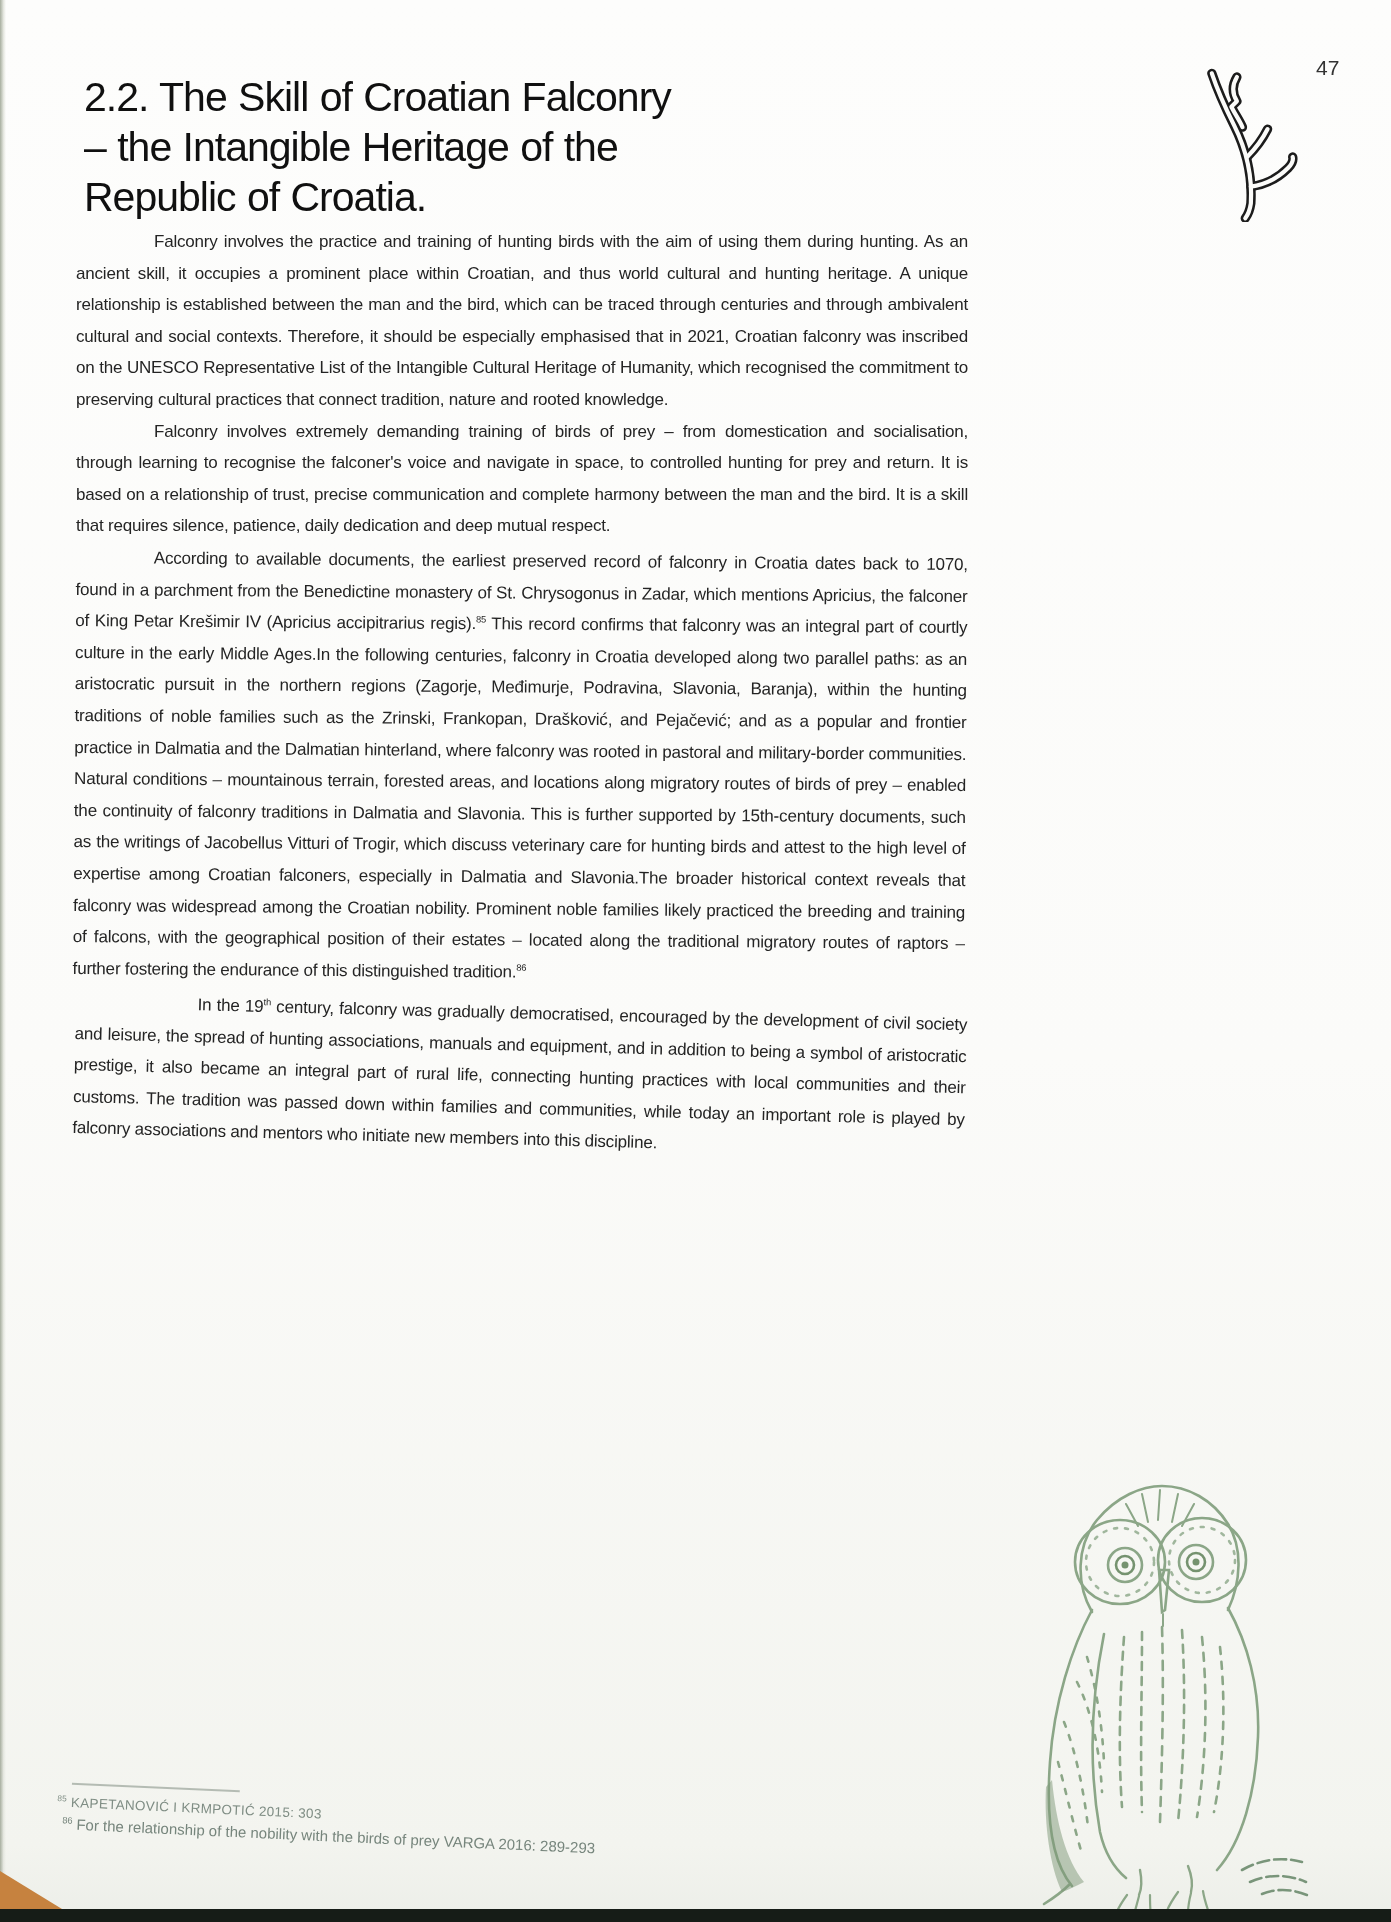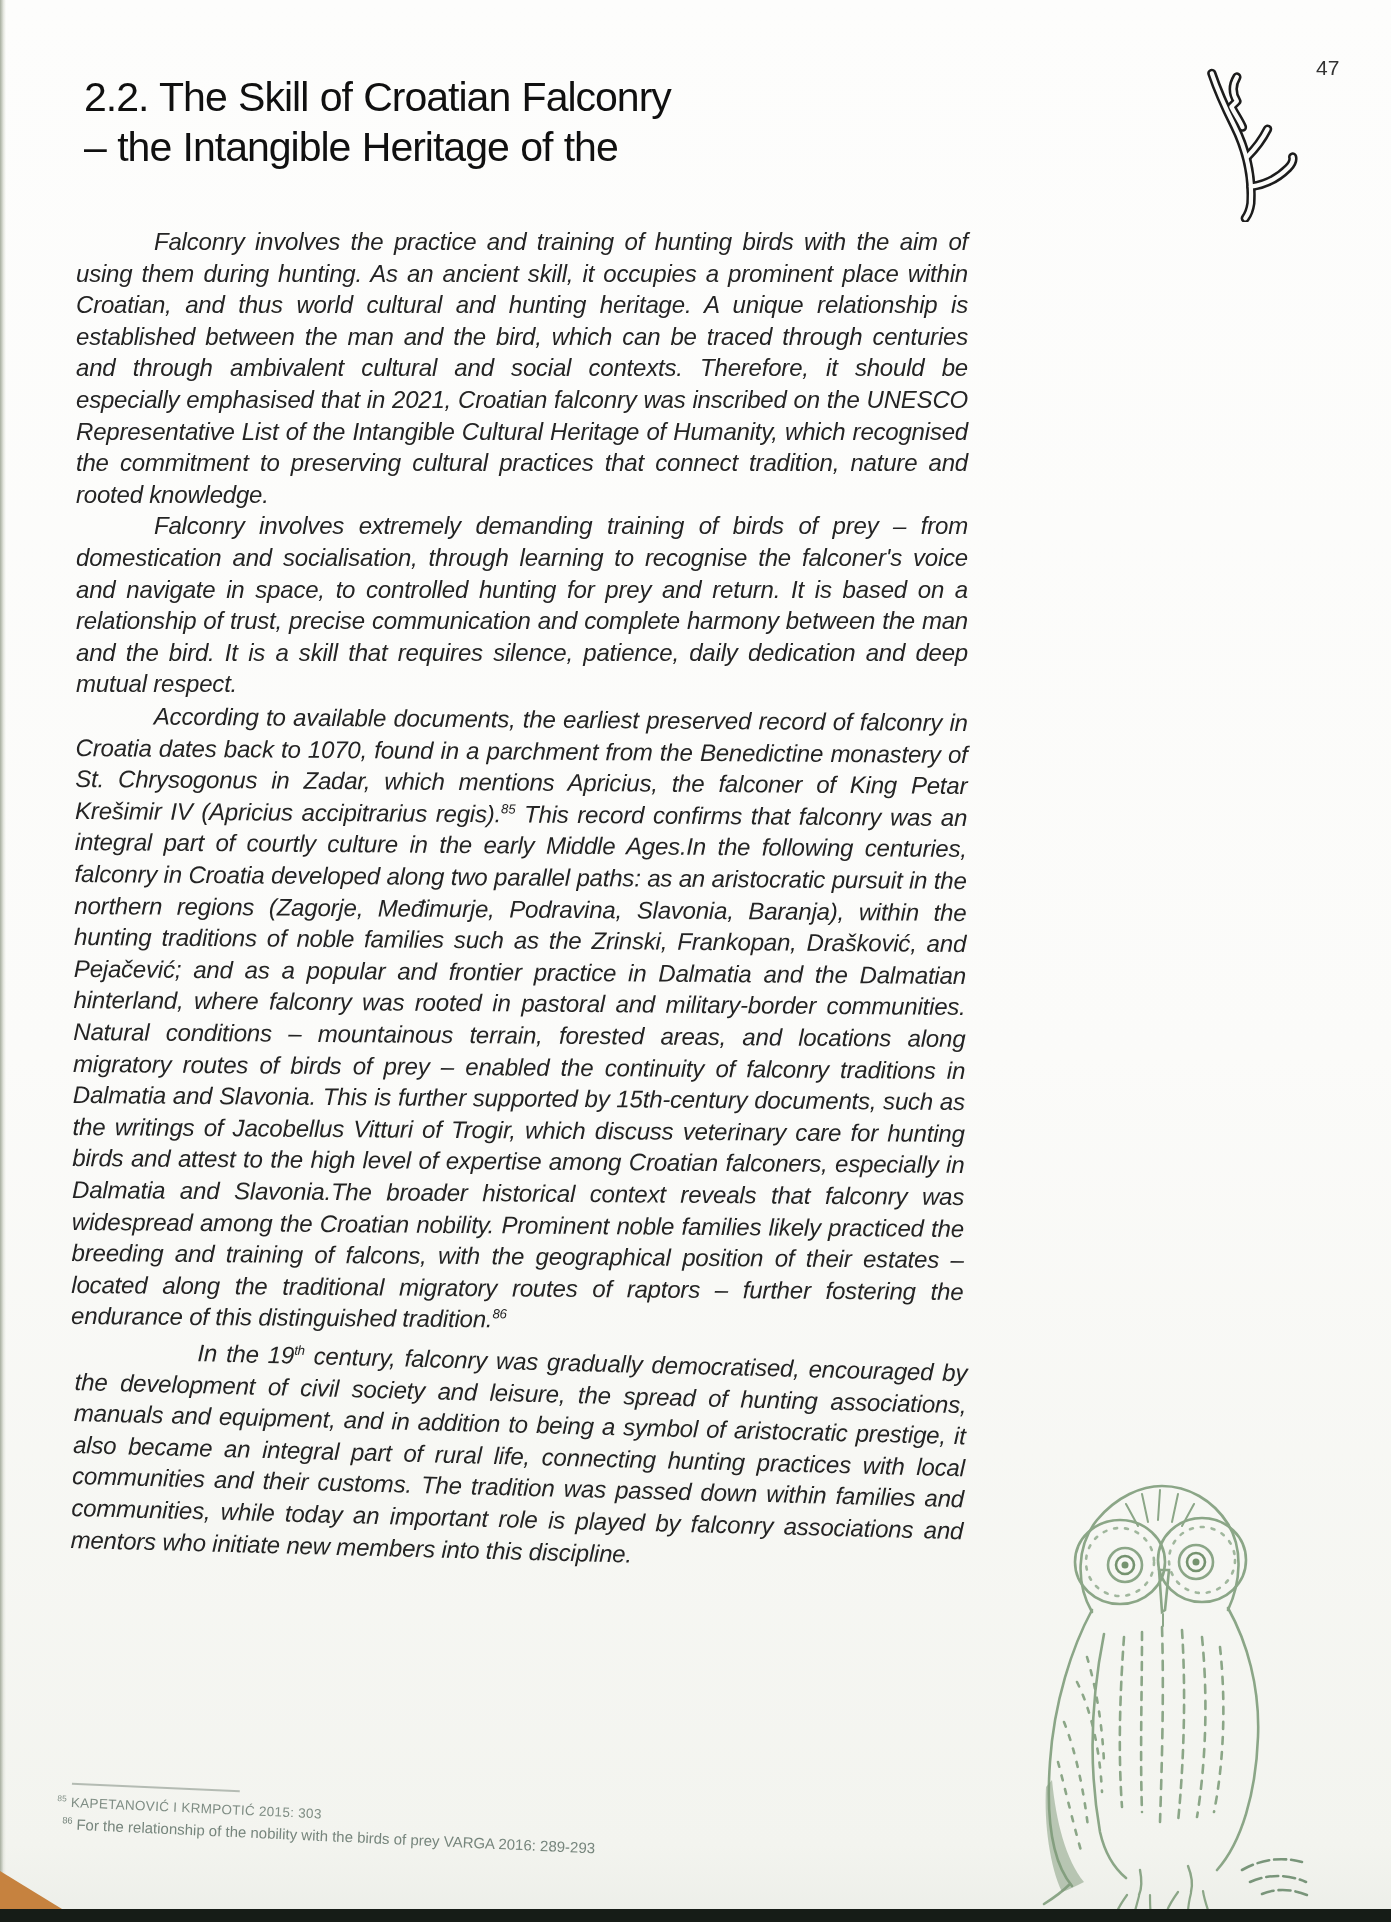--- a/index.html
+++ b/index.html
@@ -19,22 +19,22 @@
     border-bottom:38px solid #c6823f;border-right:62px solid transparent;}
 
   .title{position:absolute;left:84px;top:56px;
     font-size:41px;line-height:50px;letter-spacing:-1px;word-spacing:1px;
     color:#101010;margin-top:16px;}
   .page-num{position:absolute;left:1316px;top:56px;font-size:21px;color:#333;}
 
   .antler{position:absolute;left:1183px;top:64px;}
 
   .article{position:absolute;left:76px;top:226px;width:892px;
-    font-size:24px;line-height:31.6px;letter-spacing:-0.2px;
-    text-align:justify;color:#242424;font-style:italic;}
+    font-size:17px;line-height:31.6px;letter-spacing:-0.2px;
+    text-align:justify;color:#242424;}
   .article p{margin:0;text-indent:78px;}
   .article p.p3{transform:rotate(0.45deg);transform-origin:0 0;}
   .article p.p4{text-indent:122px;transform:rotate(1.5deg);transform-origin:0 0;margin-top:2px;}
   .article sup{font-size:0.55em;line-height:0;}
 
   .footnotes{position:absolute;left:58px;top:1782px;width:760px;
     transform:rotate(2.6deg);transform-origin:0 0;
     color:#76857c;}
   .fn-divider{width:168px;height:0;border-top:2px solid #9fa89f;margin-left:14px;opacity:.75;}
   .fn{margin-top:9px;}
@@ -47,20 +47,21 @@
 </head>
 <body>
 
 <div class="page">
 
   <div class="edge-left"></div>
 
   <div class="title">
     <div>2.2. The Skill of Croatian Falconry</div>
     <div>– the Intangible Heritage of the</div>
+    <div>Republic of Croatia.</div>
   </div>
 
   <svg class="antler" width="132" height="158" viewBox="0 0 140 170">
     <g fill="none" stroke="#1c1c1c" stroke-width="10" stroke-linecap="round" stroke-linejoin="round">
       <path d="M30,10 C36,28 44,46 54,66 C66,90 74,116 72,150 C71,157 69,162 66,166"></path>
       <path d="M57,14 C51,24 52,32 57,40 L51,46 C55,54 60,61 63,68"></path>
       <path d="M68,100 C76,92 84,82 90,70"></path>
       <path d="M72,132 C86,130 100,124 112,112 C116,108 118,104 117,100"></path>
     </g>
     <g fill="none" stroke="#fbfbf9" stroke-width="4.5" stroke-linecap="round" stroke-linejoin="round">

